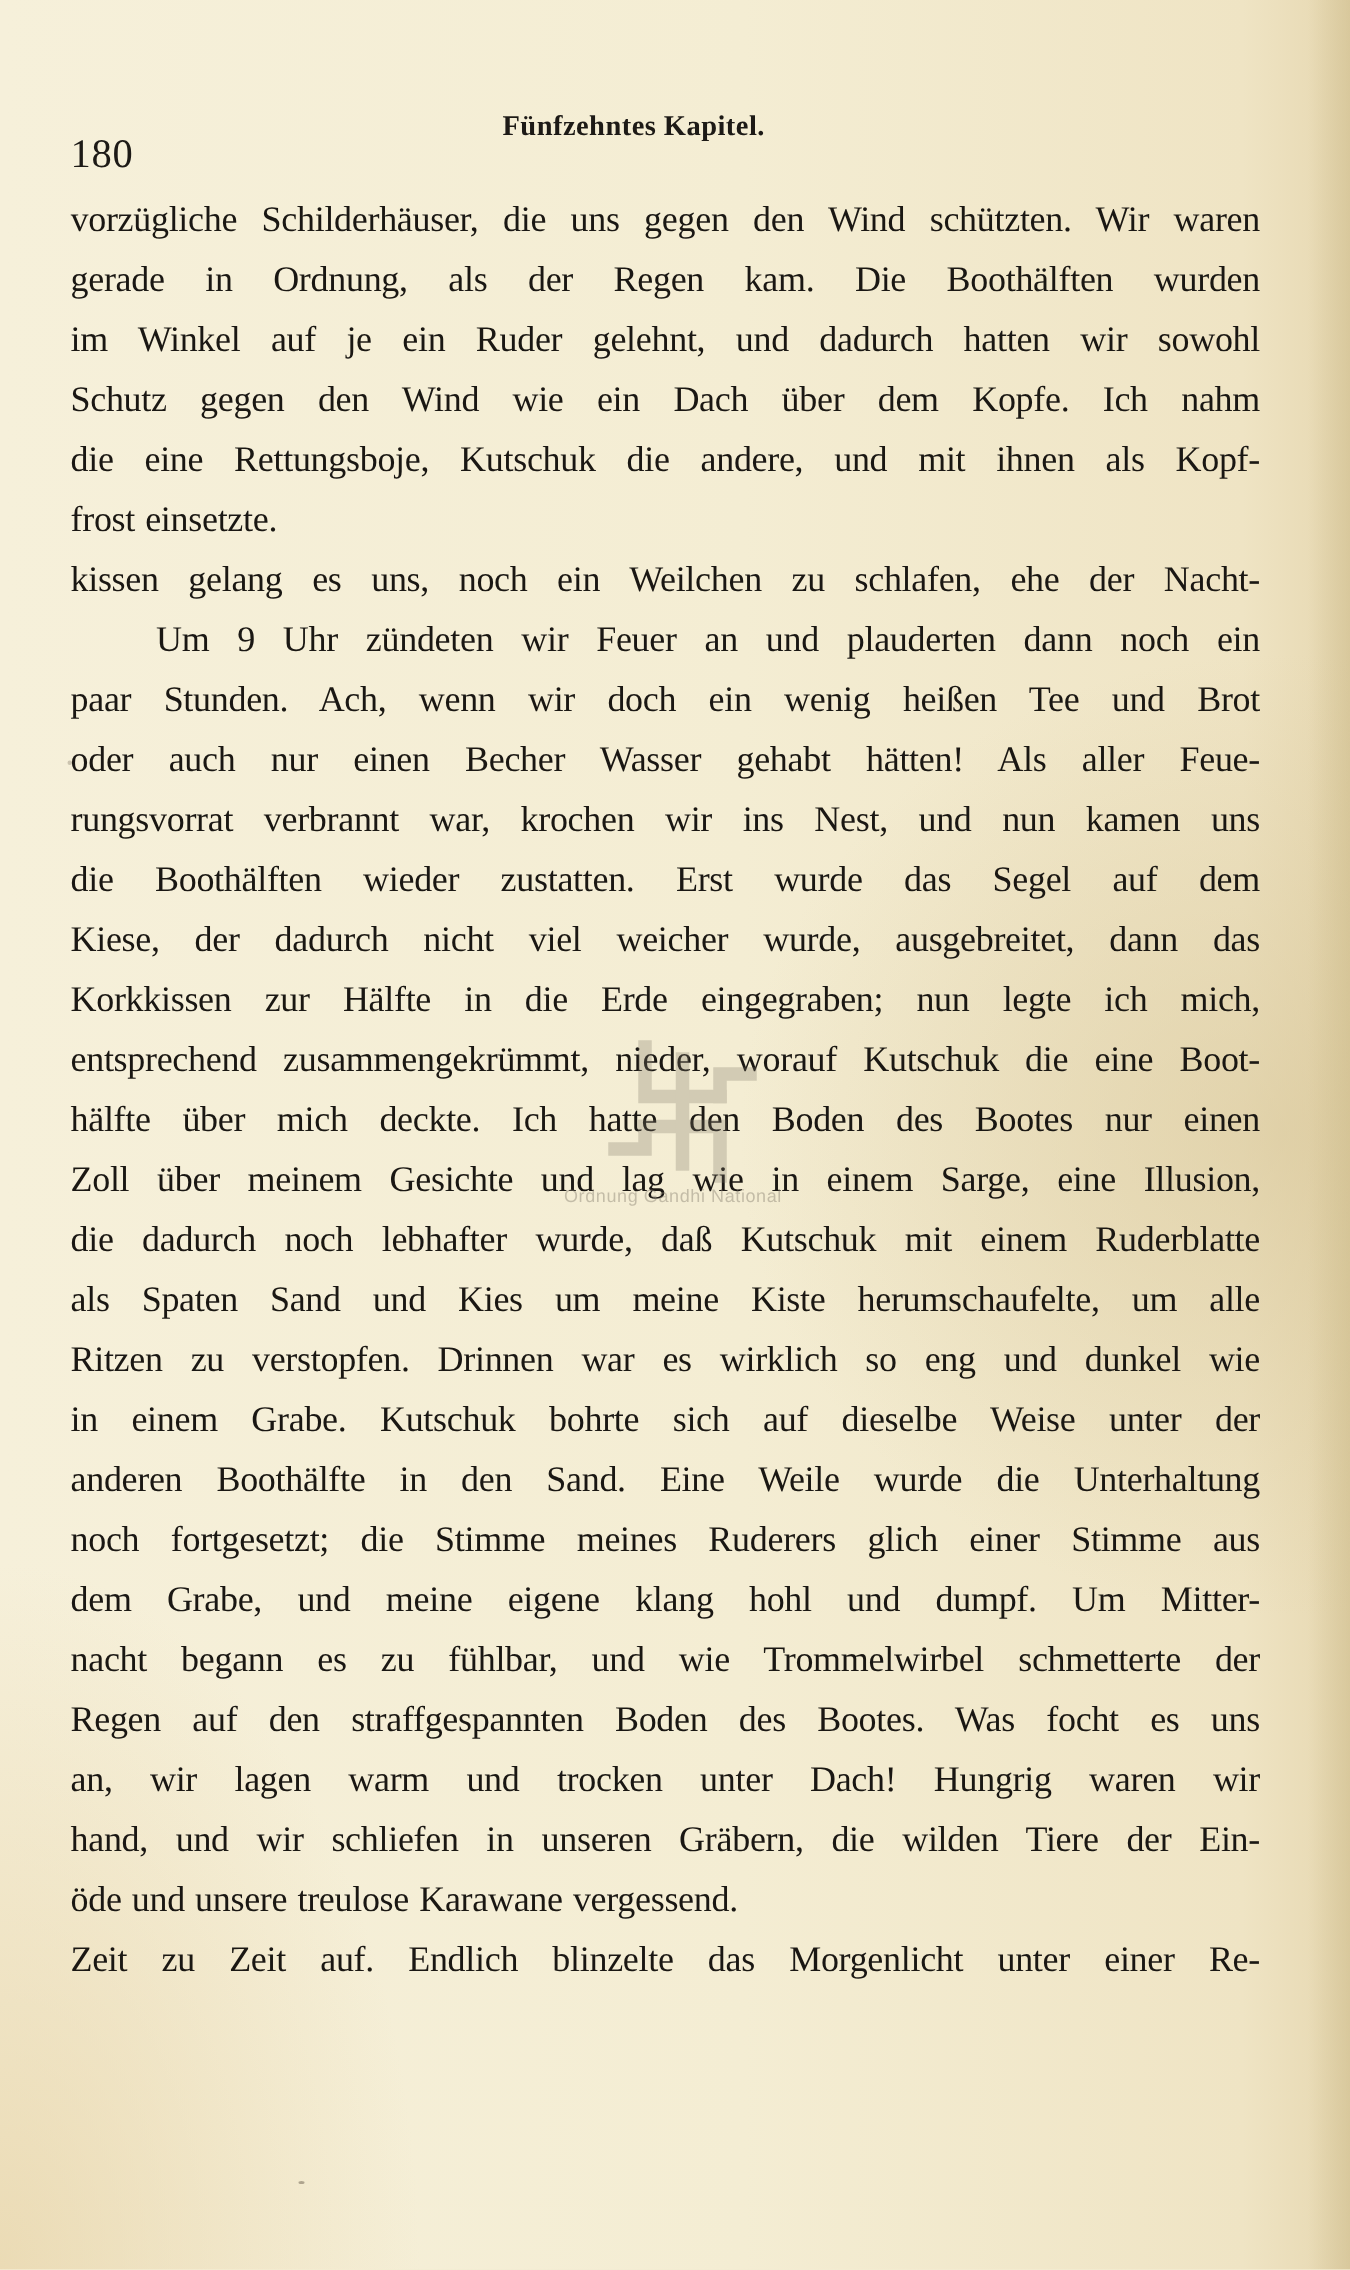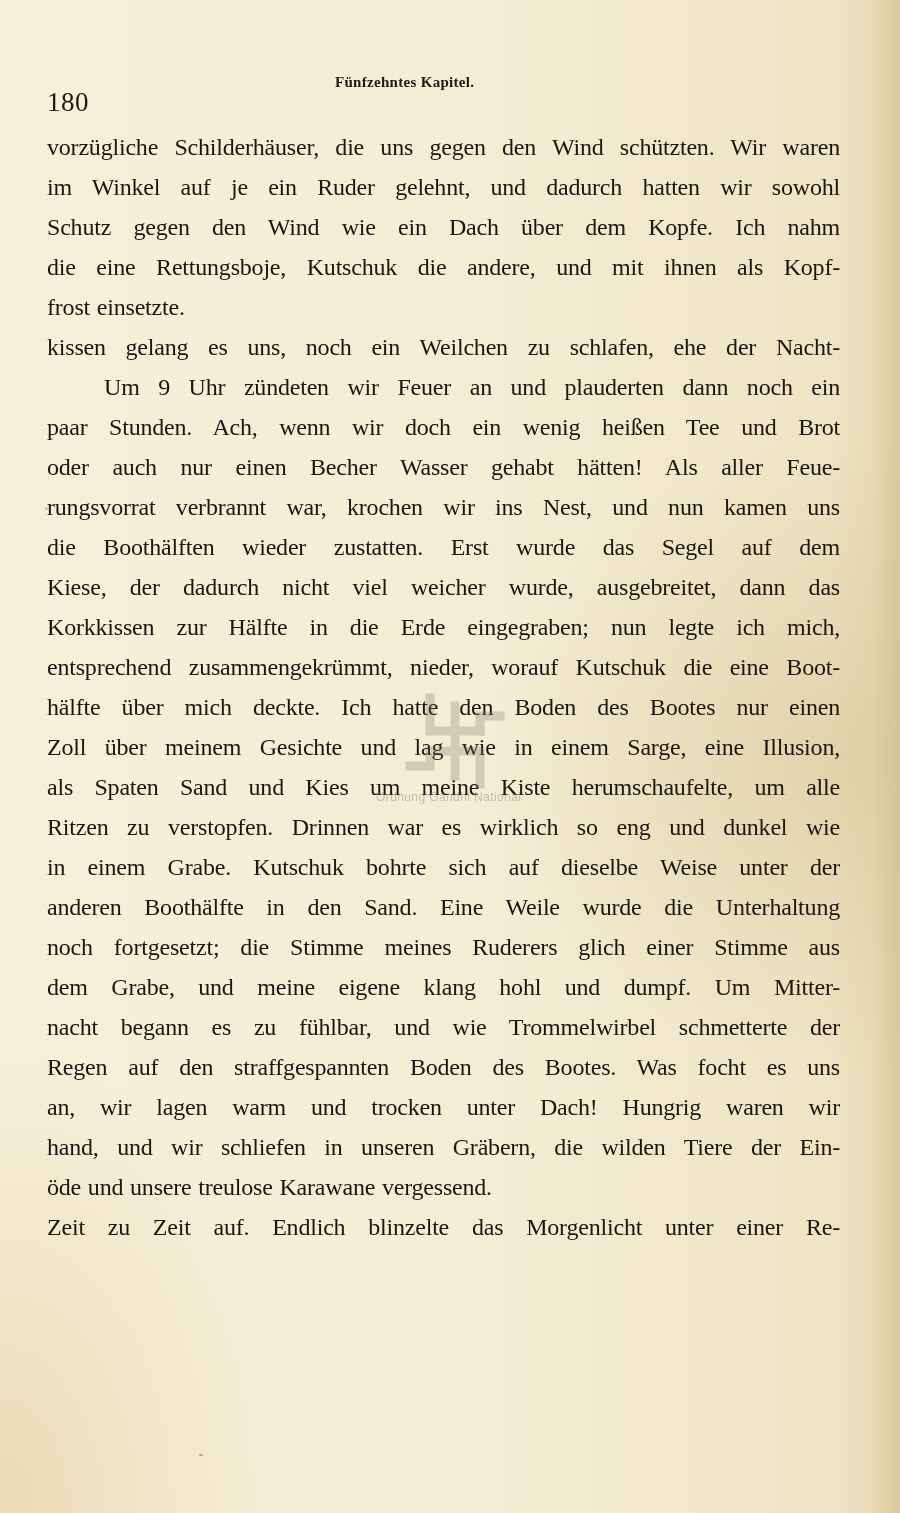--- a/index.html
+++ b/index.html
@@ -45,21 +45,21 @@
       top: 19px;
       font-family: "Liberation Serif", serif;
       font-size: 27px;
       letter-spacing: 0.5px;
     }
     .running-title {
       position: absolute;
       left: 288px;
       top: 6px;
       font-family: "Liberation Serif", serif;
-      font-size: 15px;
+      font-size: 19px;
       font-weight: bold;
       letter-spacing: 0.3px;
     }
     .body-text {
       position: absolute;
       left: 47px;
       top: 127px;
       width: 793px;
     }
     .line {
@@ -123,20 +123,23 @@
   <div class="header">
     <div class="page-number">180</div>
     <div class="running-title">Fünfzehntes Kapitel.</div>
   </div>
 
   <div class="body-text">
     <div class="line">
         <span>vorzügliche Schilderhäuser, die uns gegen den Wind schützten. Wir waren</span>
       </div>
     <div class="line">
+        <span>gerade in Ordnung, als der Regen kam. Die Boothälften wurden</span>
+      </div>
+    <div class="line">
         <span>im Winkel auf je ein Ruder gelehnt, und dadurch hatten wir sowohl</span>
       </div>
     <div class="line">
         <span>Schutz gegen den Wind wie ein Dach über dem Kopfe. Ich nahm</span>
       </div>
     <div class="line">
         <span>die eine Rettungsboje, Kutschuk die andere, und mit ihnen als Kopf-</span>
       </div>
     <div class="line last">
         <span>frost einsetzte.</span>
@@ -167,20 +170,23 @@
         <span>Korkkissen zur Hälfte in die Erde eingegraben; nun legte ich mich,</span>
       </div>
     <div class="line">
         <span>entsprechend zusammengekrümmt, nieder, worauf Kutschuk die eine Boot-</span>
       </div>
     <div class="line">
         <span>hälfte über mich deckte. Ich hatte den Boden des Bootes nur einen</span>
       </div>
     <div class="line">
         <span>Zoll über meinem Gesichte und lag wie in einem Sarge, eine Illusion,</span>
+      </div>
+    <div class="line">
+        <span>die dadurch noch lebhafter wurde, daß Kutschuk mit einem Ruderblatte</span>
       </div>
     <div class="line">
         <span>als Spaten Sand und Kies um meine Kiste herumschaufelte, um alle</span>
       </div>
     <div class="line">
         <span>Ritzen zu verstopfen. Drinnen war es wirklich so eng und dunkel wie</span>
       </div>
     <div class="line">
         <span>in einem Grabe. Kutschuk bohrte sich auf dieselbe Weise unter der</span>
       </div>

